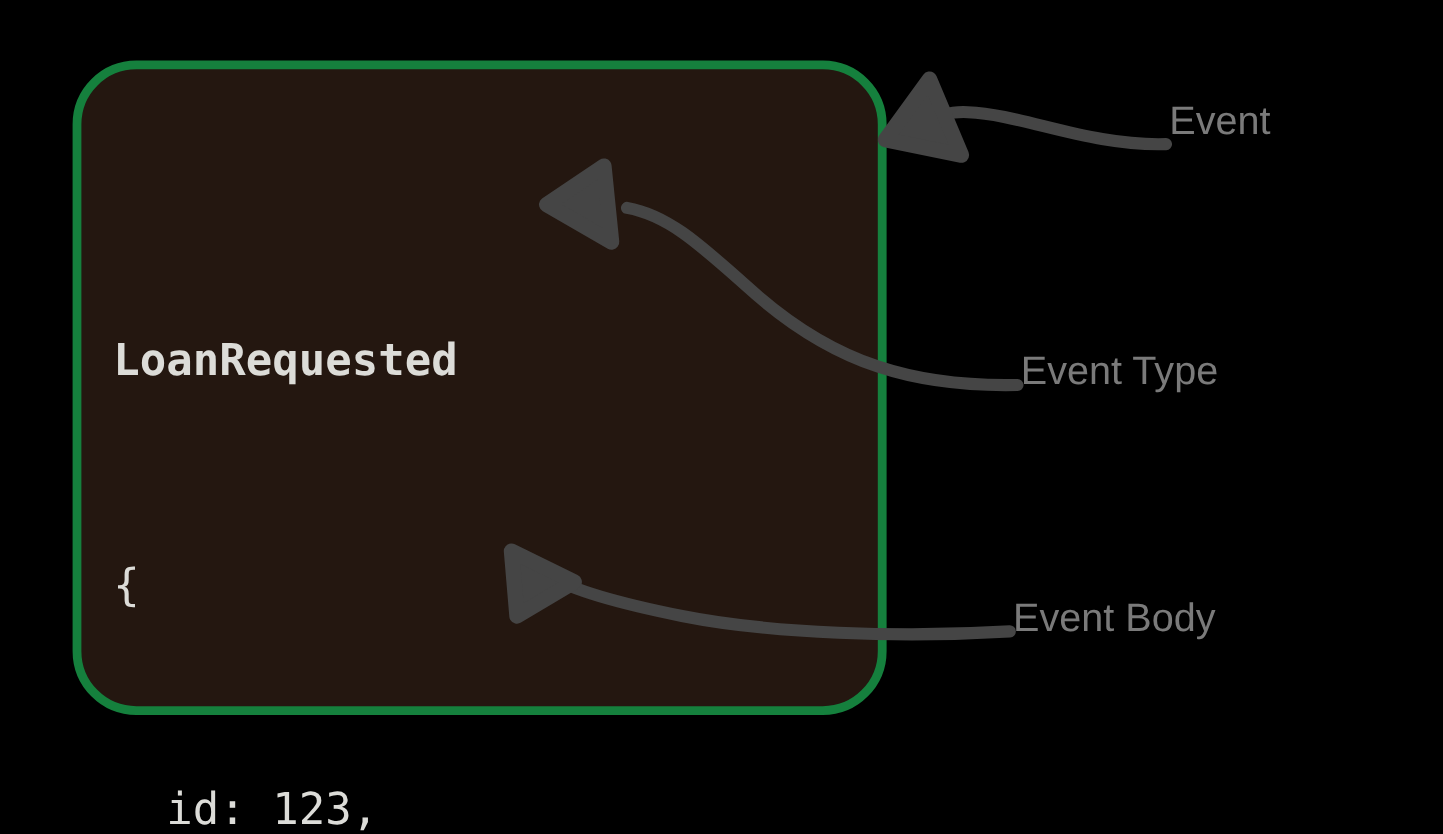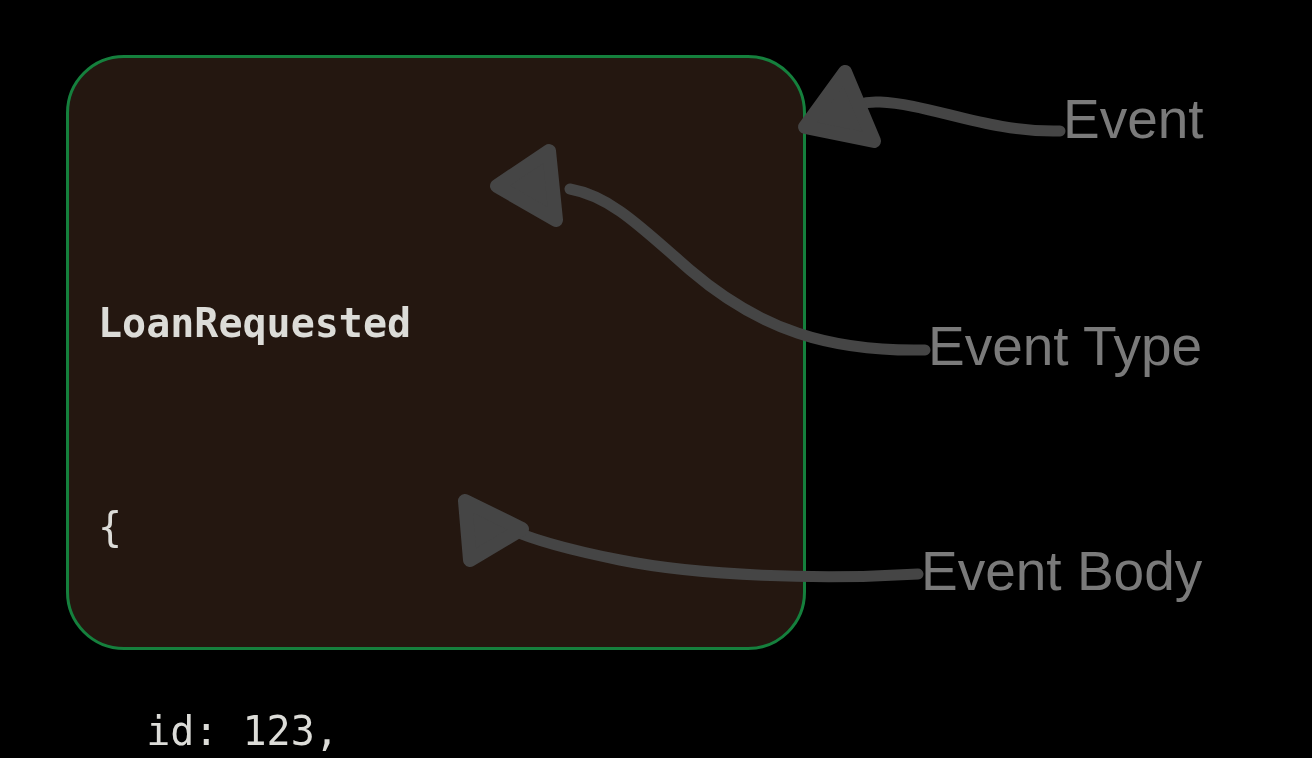--- a/index.html
+++ b/index.html
@@ -22,21 +22,21 @@
   }
 
   
   .event-card {
     position: absolute;
     left: 66px;
     top: 55px;
     width: 740px;
     height: 595px;
     background: #241710;
-    border: 3px solid #15803d;
+    border: 8px solid #15803d;
     border-radius: 58px;
     box-sizing: border-box;
     z-index: 1;
   }
 
   .code-block {
     position: absolute;
     left: 29px;
     top: 95px;
     margin: 0;
@@ -63,21 +63,21 @@
     width: 1312px;
     height: 758px;
     z-index: 2;
     pointer-events: none;
   }
 
   
   .annotation-label {
     position: absolute;
     font-family: "Liberation Sans", sans-serif;
-    font-size: 55px;
+    font-size: 36px;
     color: #7a7a7a;
     white-space: nowrap;
     z-index: 3;
     line-height: 1;
   }
   .label-event      { left: 1063px; top: 92px; }
   .label-event-type { left: 928px;  top: 319px; }
   .label-event-body { left: 921px;  top: 544px; }
 </style>
 </head>

